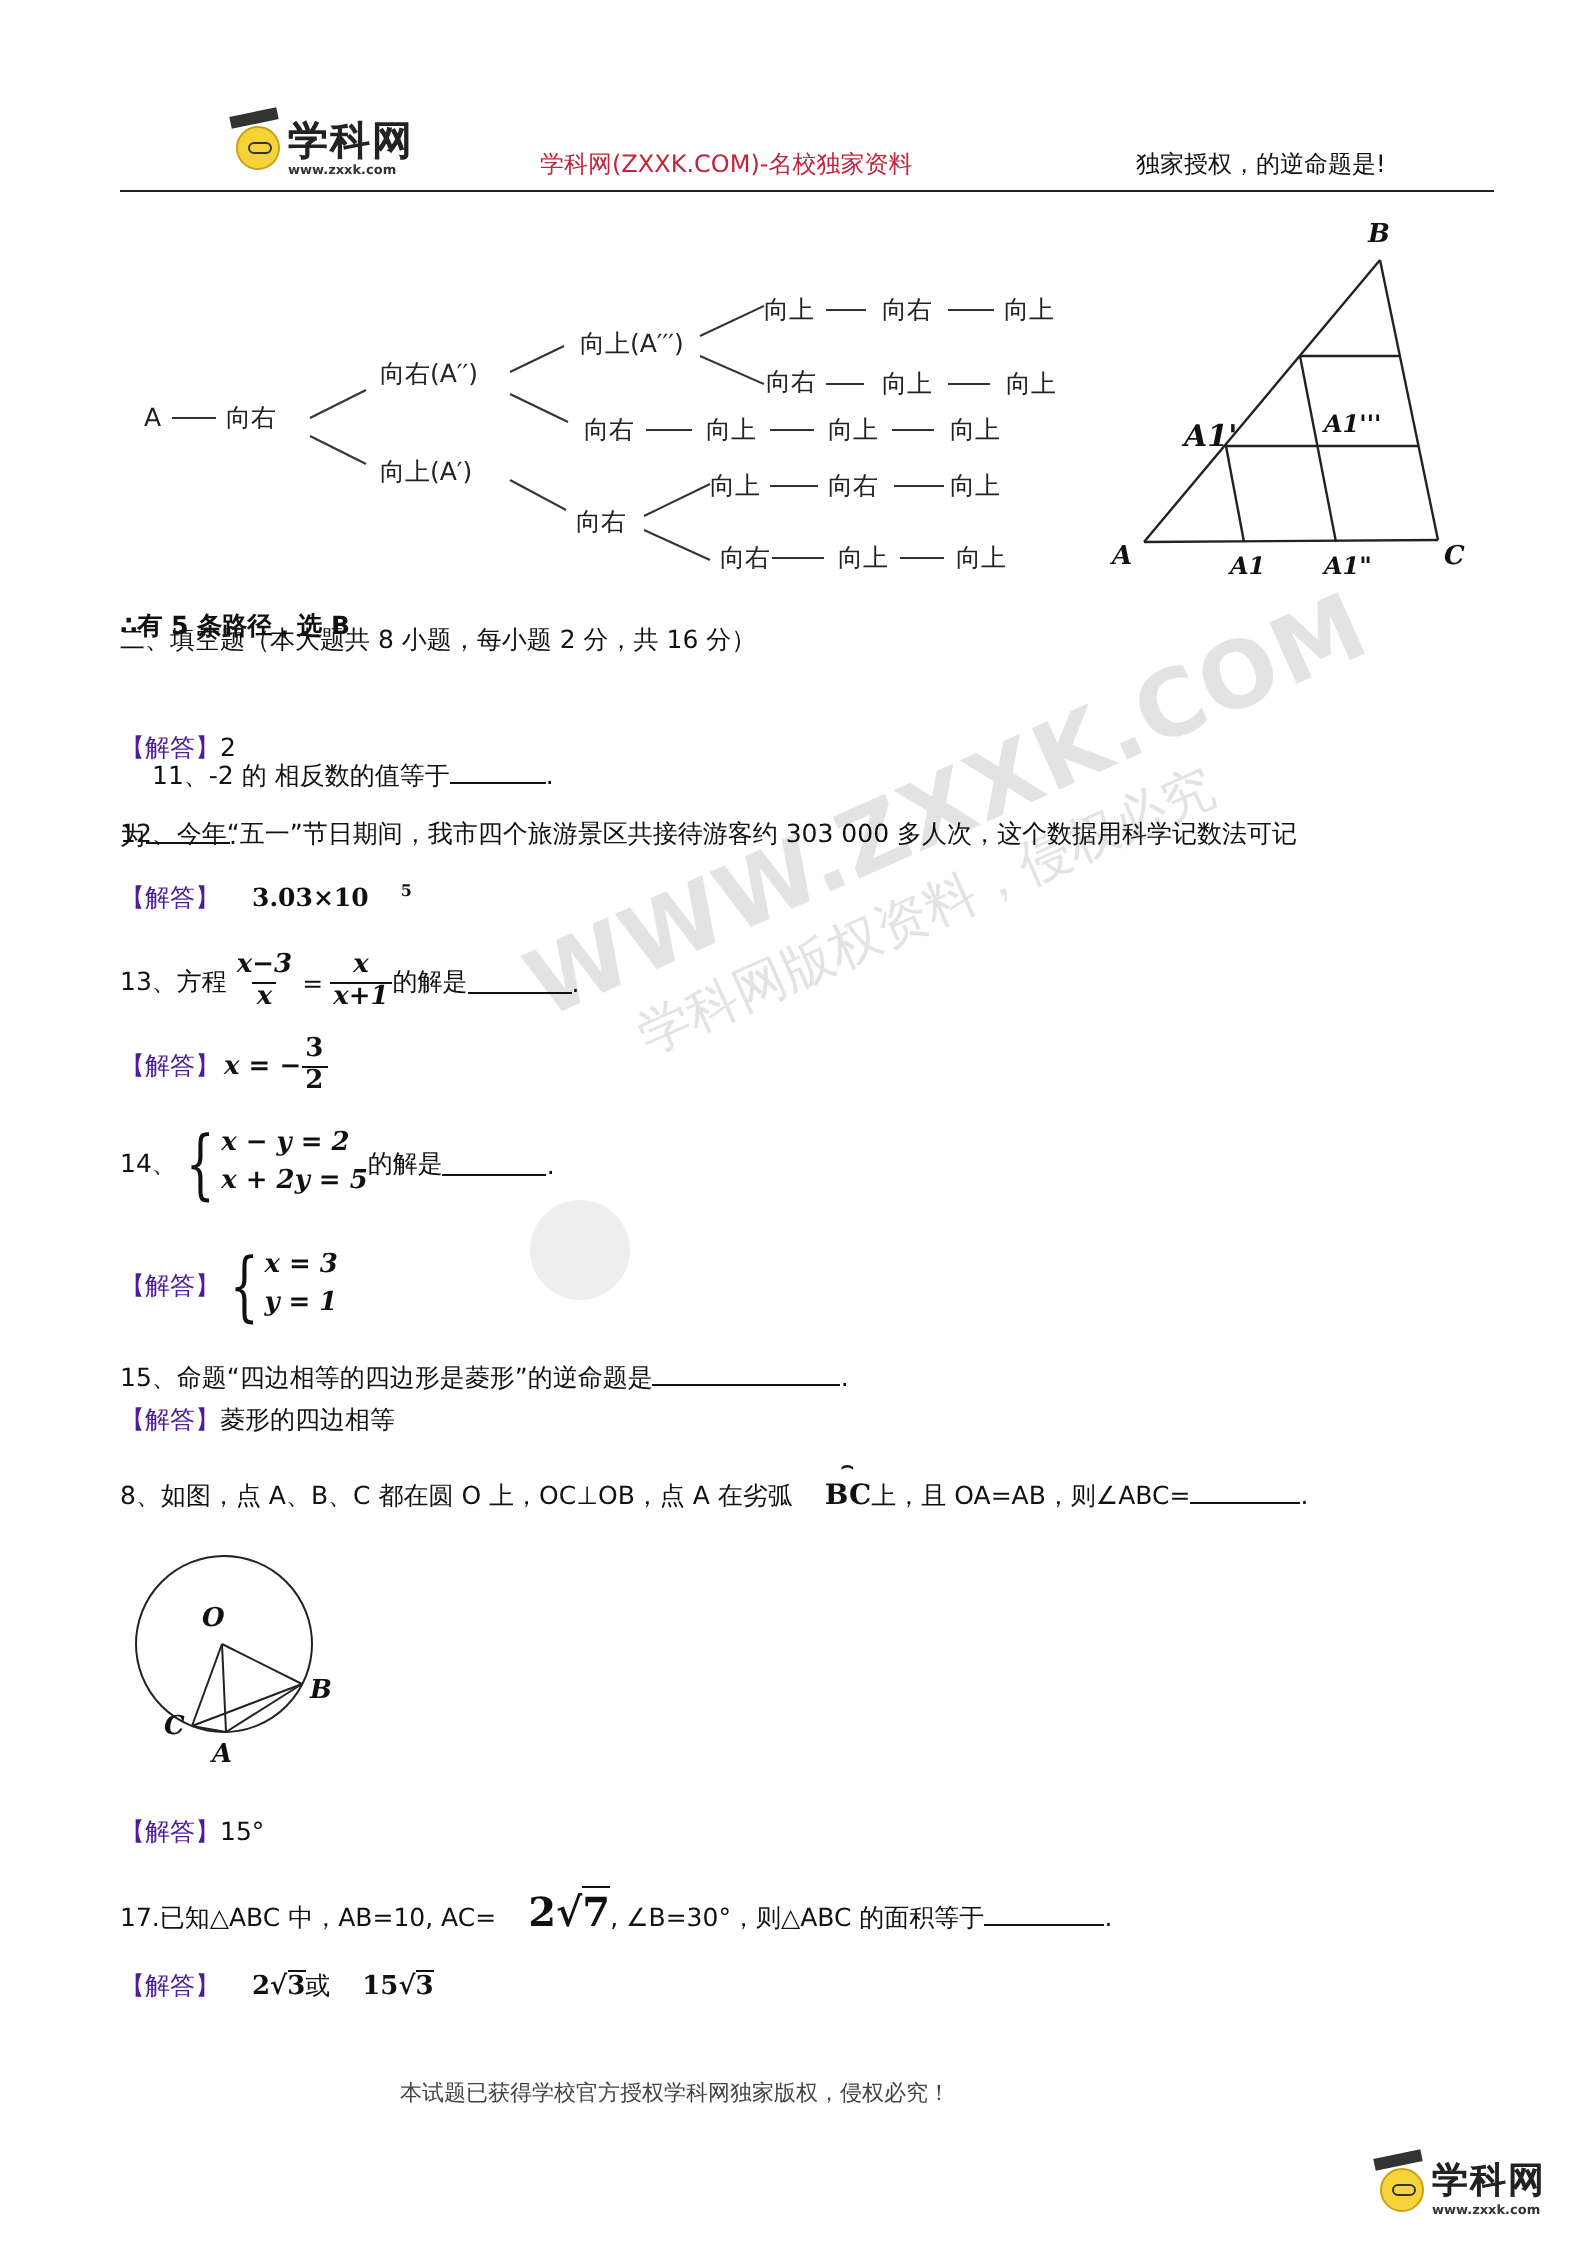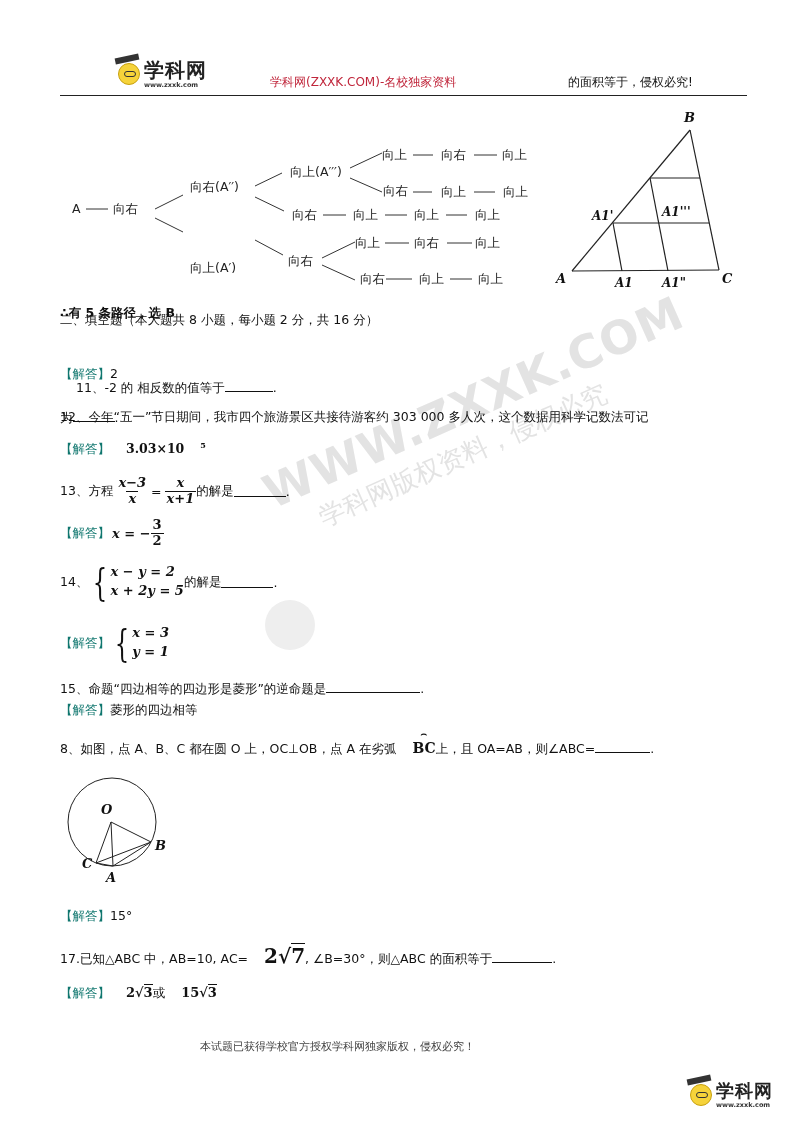--- a/index.html
+++ b/index.html
@@ -17,21 +17,21 @@
   .logo .txt { margin-left: 4px; display: flex; flex-direction: column; line-height: 1; }
   .logo .big { font-family: "DejaVu Sans", sans-serif; font-weight: bold; color: #222; font-size: 20px; letter-spacing: 1px; }
   .logo .small { font-size: 6.5px; color: #333; font-weight: bold; margin-top: 2px; }
   .hdr-center { color: #c0263b; font-size: 12px; }
   .hdr-right { color: #111; font-size: 12px; }
 
   
   .tree-text { font-size: 12.5px; color: #222; }
   svg.lines { position: absolute; left: 0; top: 0; }
 
-  .sol { color: #0f766e; }
+  .sol { color: #4c1d95; }
   .bold-math { font-family: "DejaVu Serif", "Liberation Serif", serif; font-weight: bold; font-style: italic; }
   .bold-num { font-family: "DejaVu Serif", "Liberation Serif", serif; font-weight: bold; margin-left: 16px; }
   .blank { display: inline-block; border-bottom: 1px solid #111; height: 12px; vertical-align: baseline; }
 
   .frac { display: inline-flex; flex-direction: column; align-items: center; vertical-align: middle; font-family: "DejaVu Serif", serif; font-weight: bold; font-style: italic; font-size: 13px; line-height: 1.15; }
   .frac .num { padding: 0 2px; }
   .frac .den { border-top: 1.2px solid #111; padding: 0 2px; }
 
   .sys { display: inline-flex; align-items: center; vertical-align: middle; }
   .sys .brace { font-size: 38px; line-height: 1; font-family: "DejaVu Serif", serif; transform: scaleX(0.6); margin-right: -2px; }
@@ -52,21 +52,21 @@
 </div>
 
 <div class="logo" style="left:118px; top:60px;">
   <div class="bulb"></div>
   <div class="txt">
     <span class="big">学科网</span>
     <span class="small">www.zxxk.com</span>
   </div>
 </div>
 <div class="abs hdr-center" style="left:270px; top:74px;">学科网(ZXXK.COM)-名校独家资料</div>
-<div class="abs hdr-right" style="left:568px; top:74px;">的面积等于，侵权必究!</div>
+<div class="abs hdr-right" style="left:568px; top:74px;">独家授权，的逆命题是!</div>
 <div class="header-rule"></div>
 
 <svg class="lines" width="794" height="1123">
   <g stroke="#333" stroke-width="1" fill="none">
     <line x1="86" y1="209" x2="108" y2="209"></line>
     <line x1="155" y1="209" x2="183" y2="195"></line>
     <line x1="155" y1="218" x2="183" y2="232"></line>
     <line x1="255" y1="186" x2="282" y2="173"></line>
     <line x1="255" y1="197" x2="284" y2="211"></line>
     <line x1="350" y1="168" x2="382" y2="153"></line>
@@ -104,21 +104,21 @@
     <line x1="111" y1="822" x2="151" y2="842"></line>
     <line x1="96" y1="863" x2="151" y2="842"></line>
     <line x1="113" y1="866" x2="151" y2="842"></line>
     <line x1="96" y1="863" x2="113" y2="866"></line>
   </g>
 </svg>
 
 <div class="abs tree-text" style="left:72px; top:201px;">A</div>
 <div class="abs tree-text" style="left:113px; top:201px;">向右</div>
 <div class="abs tree-text" style="left:190px; top:179px;">向右(A′′)</div>
-<div class="abs tree-text" style="left:190px; top:228px;margin-top:32px;">向上(A′)</div>
+<div class="abs tree-text" style="left:190px; top:228px;">向上(A′)</div>
 <div class="abs tree-text" style="left:290px; top:164px;">向上(A′′′)</div>
 <div class="abs tree-text" style="left:292px; top:207px;">向右</div>
 <div class="abs tree-text" style="left:288px; top:253px;">向右</div>
 
 <div class="abs tree-text" style="left:382px; top:147px;">向上</div>
 <div class="abs tree-text" style="left:441px; top:147px;">向右</div>
 <div class="abs tree-text" style="left:502px; top:147px;">向上</div>
 
 <div class="abs tree-text" style="left:383px; top:183px;">向右</div>
 <div class="abs tree-text" style="left:441px; top:184px;">向上</div>
@@ -134,21 +134,21 @@
 
 <div class="abs tree-text" style="left:360px; top:271px;">向右</div>
 <div class="abs tree-text" style="left:419px; top:271px;">向上</div>
 <div class="abs tree-text" style="left:478px; top:271px;">向上</div>
 
 <div class="abs bold-math" style="left:684px; top:110px; font-size:13px;">B</div>
 <div class="abs bold-math" style="left:556px; top:271px; font-size:13px;">A</div>
 <div class="abs bold-math" style="left:722px; top:271px; font-size:13px;">C</div>
 <div class="abs bold-math" style="left:615px; top:276px; font-size:12px;">A1</div>
 <div class="abs bold-math" style="left:662px; top:276px; font-size:12px;">A1"</div>
-<div class="abs bold-math" style="left:592px; top:209px; font-size:12px;">A1'</div>
+<div class="abs bold-math" style="left:592px; top:209px; font-size:15px;">A1'</div>
 <div class="abs bold-math" style="left:662px; top:205px; font-size:12px;">A1'''</div>
 
 <div class="abs" style="left:60px; top:305px;font-weight:bold;">∴有 5 条路径，选 B</div>
 <div class="abs" style="left:60px; top:312px;text-align:right;">二、填空题（本大题共 8 小题，每小题 2 分，共 16 分）</div>
 
 <div class="abs" style="left:76px; top:345px;margin-top:35px;">
   <span>11、-2 的 相反数的值等于</span><span class="blank" style="width:48px;"></span><span>.</span>
 </div>
 <div class="abs" style="left:60px; top:366px;">
   <span class="sol">【解答】</span><span>2</span>

